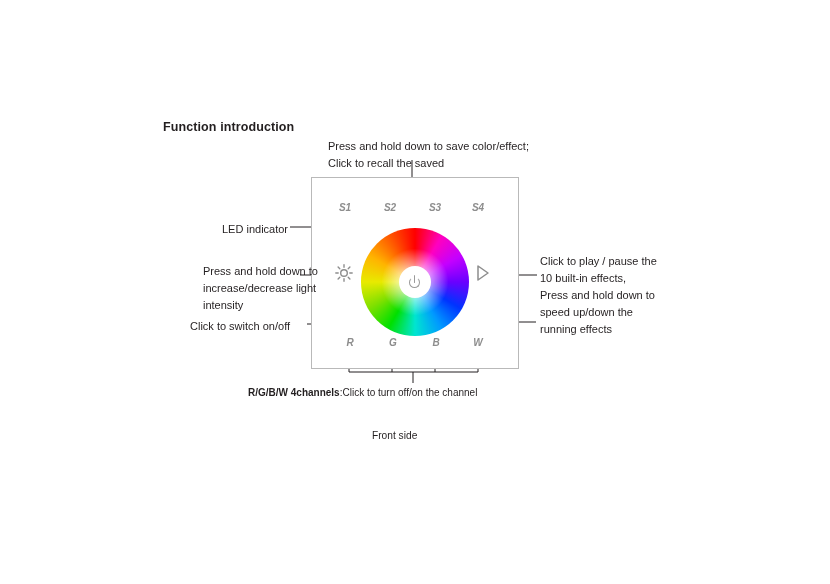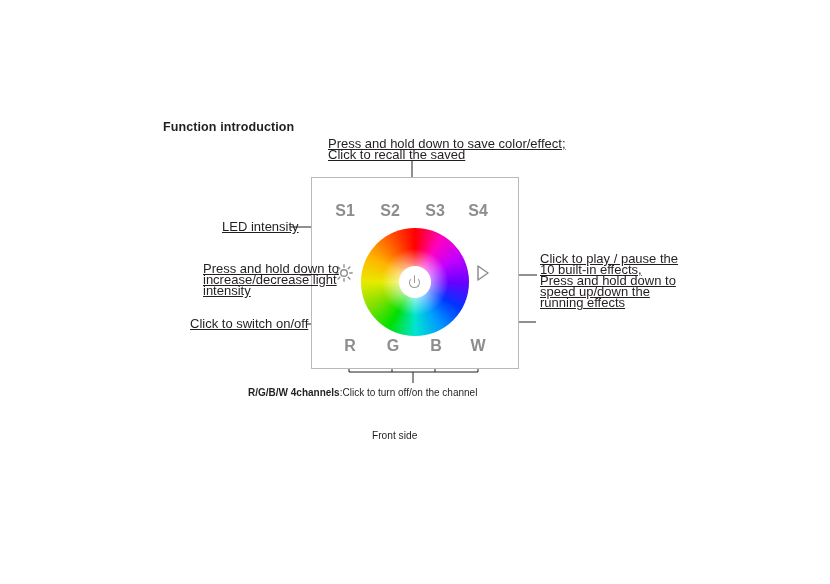--- a/index.html
+++ b/index.html
@@ -120,34 +120,34 @@
   .play-icon {
     position: absolute;
     left: 475px;
     top: 264px;
     width: 16px;
     height: 18px;
   }
   
   .s-label, .rgbw-label {
     position: absolute;
-    font-size: 16px;
+    font-size: 10px;
     font-weight: bold;
     color: #8d8d8d;
     text-align: center;
     width: 24px;
+    font-style: italic;
   }
   
   .note {
     position: absolute;
-    font-size: 13px;
-    line-height: 11px;
+    font-size: 11px;
+    line-height: 17px;
     color: #231f20;
     white-space: pre-line;
-    text-decoration: underline;
   }
   .caption {
     position: absolute;
     font-size: 10.2px;
     color: #231f20;
   }
   .bottom-note {
     position: absolute;
     left: 248px;
     top: 386px;
@@ -231,21 +231,21 @@
     </svg>
   </div>
 
   <div class="rgbw-label" style="left:338px; top:337px;">R</div>
   <div class="rgbw-label" style="left:381px; top:337px;">G</div>
   <div class="rgbw-label" style="left:424px; top:337px;">B</div>
   <div class="rgbw-label" style="left:466px; top:337px;">W</div>
 
   <div class="note" style="left:328px; top:138px;">Press and hold down to save color/effect;
 Click to recall the saved</div>
-  <div class="note" style="left:222px; top:221px;">LED intensity</div>
+  <div class="note" style="left:222px; top:221px;">LED indicator</div>
   <div class="note" style="left:203px; top:263px;">Press and hold down to
 increase/decrease light
 intensity</div>
   <div class="note" style="left:190px; top:318px;">Click to switch on/off</div>
   <div class="note" style="left:540px; top:253px;">Click to play / pause the
 10 built-in effects,
 Press and hold down to
 speed up/down the
 running effects</div>
 

